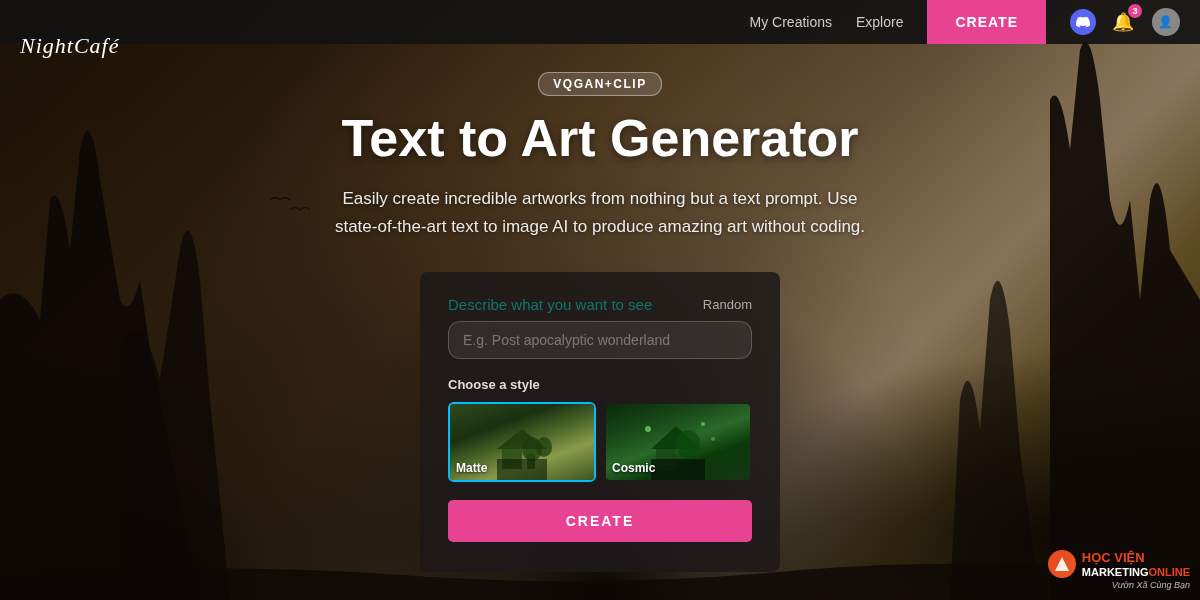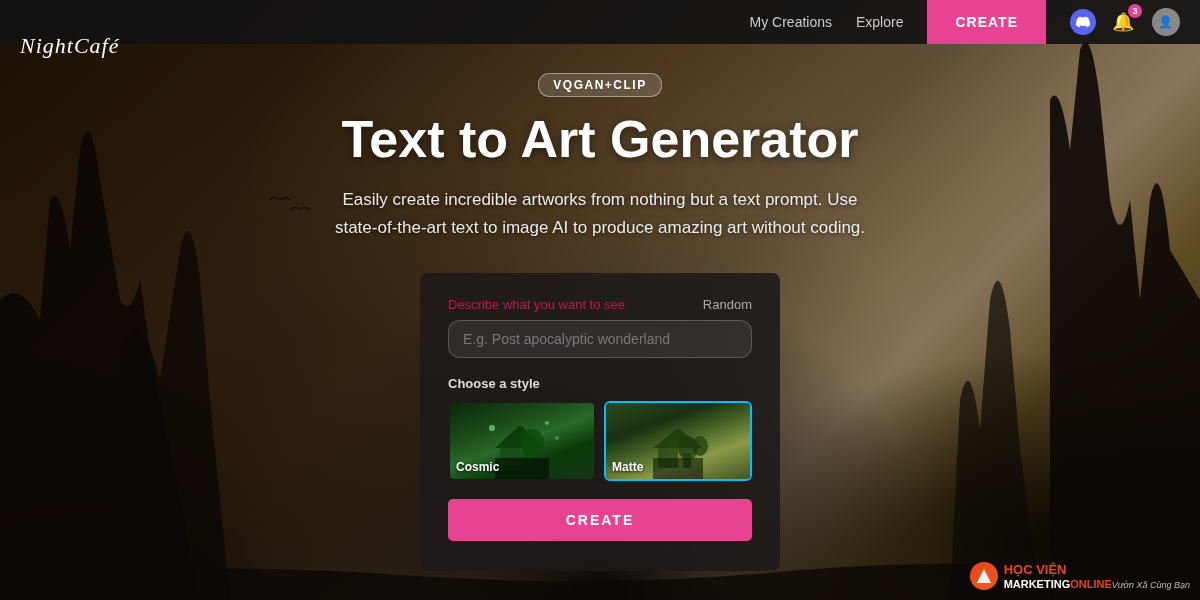--- a/index.html
+++ b/index.html
@@ -197,22 +197,22 @@
     }
 
     .form-field-label-row {
       display: flex;
       justify-content: space-between;
       align-items: center;
       margin-bottom: 8px;
     }
 
     .form-field-label {
-      color: #be185d;
-      font-size: 13px;
+      color: #0f766e;
+      font-size: 15px;
     }
 
     .random-btn {
       color: #aaa;
       font-size: 13px;
       cursor: pointer;
       background: none;
       border: none;
     }
 
@@ -312,20 +312,21 @@
       cursor: pointer;
     }
 
     
     .watermark {
       position: absolute;
       bottom: 10px;
       right: 10px;
       z-index: 20;
       display: flex;
+      flex-direction: column;
       align-items: flex-end;
     }
 
     .watermark-top {
       display: flex;
       align-items: center;
       gap: 6px;
     }
 
     .watermark-icon {
@@ -396,51 +397,51 @@
   <div class="form-panel">
     <div class="form-field-label-row">
       <label class="form-field-label">Describe what you want to see</label>
       <button class="random-btn">Random</button>
     </div>
     <input class="prompt-input" type="text" placeholder="E.g. Post apocalyptic wonderland" style="">
 
     <div class="style-label">Choose a style</div>
 
     <div class="style-grid">
+
+      <div class="style-card selected">
+        <div class="style-card-bg style-matte">
+
+          <svg width="100%" height="80" viewBox="0 0 100 80" style="position:absolute;top:0;left:0;">
+            <rect x="30" y="45" width="20" height="20" fill="#2a4a15" opacity="0.8"></rect>
+            <polygon points="25,45 50,25 75,45" fill="#1a3a0a" opacity="0.8"></polygon>
+            <rect x="55" y="50" width="8" height="15" fill="#2a4a15" opacity="0.8"></rect>
+            <ellipse cx="60" cy="45" rx="10" ry="12" fill="#1a3a0a" opacity="0.7"></ellipse>
+            <ellipse cx="72" cy="43" rx="8" ry="10" fill="#1a3a0a" opacity="0.7"></ellipse>
+            <rect x="25" y="55" width="50" height="25" fill="#0a1a05" opacity="0.6"></rect>
+          </svg>
+        </div>
+        <span class="style-name">Matte</span>
+      </div>
 
       <div class="style-card">
         <div class="style-card-bg style-cosmic">
           <svg width="100%" height="80" viewBox="0 0 100 80" style="position:absolute;top:0;left:0;">
             <rect x="28" y="45" width="20" height="22" fill="#1a4a1a" opacity="0.9"></rect>
             <polygon points="23,45 48,22 73,45" fill="#0a3a0a" opacity="0.9"></polygon>
             <ellipse cx="60" cy="40" rx="12" ry="14" fill="#0d4a0d" opacity="0.8"></ellipse>
             <circle cx="20" cy="25" r="3" fill="#80ff80" opacity="0.6"></circle>
             <circle cx="75" cy="20" r="2" fill="#80ff80" opacity="0.5"></circle>
             <circle cx="85" cy="35" r="2" fill="#80dd80" opacity="0.4"></circle>
             <rect x="23" y="55" width="54" height="25" fill="#050f05" opacity="0.7"></rect>
           </svg>
         </div>
         <span class="style-name">Cosmic</span>
       </div>
 
-      <div class="style-card selected">
-        <div class="style-card-bg style-matte">
-
-          <svg width="100%" height="80" viewBox="0 0 100 80" style="position:absolute;top:0;left:0;">
-            <rect x="30" y="45" width="20" height="20" fill="#2a4a15" opacity="0.8"></rect>
-            <polygon points="25,45 50,25 75,45" fill="#1a3a0a" opacity="0.8"></polygon>
-            <rect x="55" y="50" width="8" height="15" fill="#2a4a15" opacity="0.8"></rect>
-            <ellipse cx="60" cy="45" rx="10" ry="12" fill="#1a3a0a" opacity="0.7"></ellipse>
-            <ellipse cx="72" cy="43" rx="8" ry="10" fill="#1a3a0a" opacity="0.7"></ellipse>
-            <rect x="25" y="55" width="50" height="25" fill="#0a1a05" opacity="0.6"></rect>
-          </svg>
-        </div>
-        <span class="style-name">Matte</span>
-      </div>
-
     </div>
 
     <button class="create-btn">CREATE</button>
   </div>
 </div>
 
 <div class="watermark">
   <div class="watermark-top">
     <div class="watermark-icon">
       <svg width="18" height="18" viewBox="0 0 18 18" fill="none">

